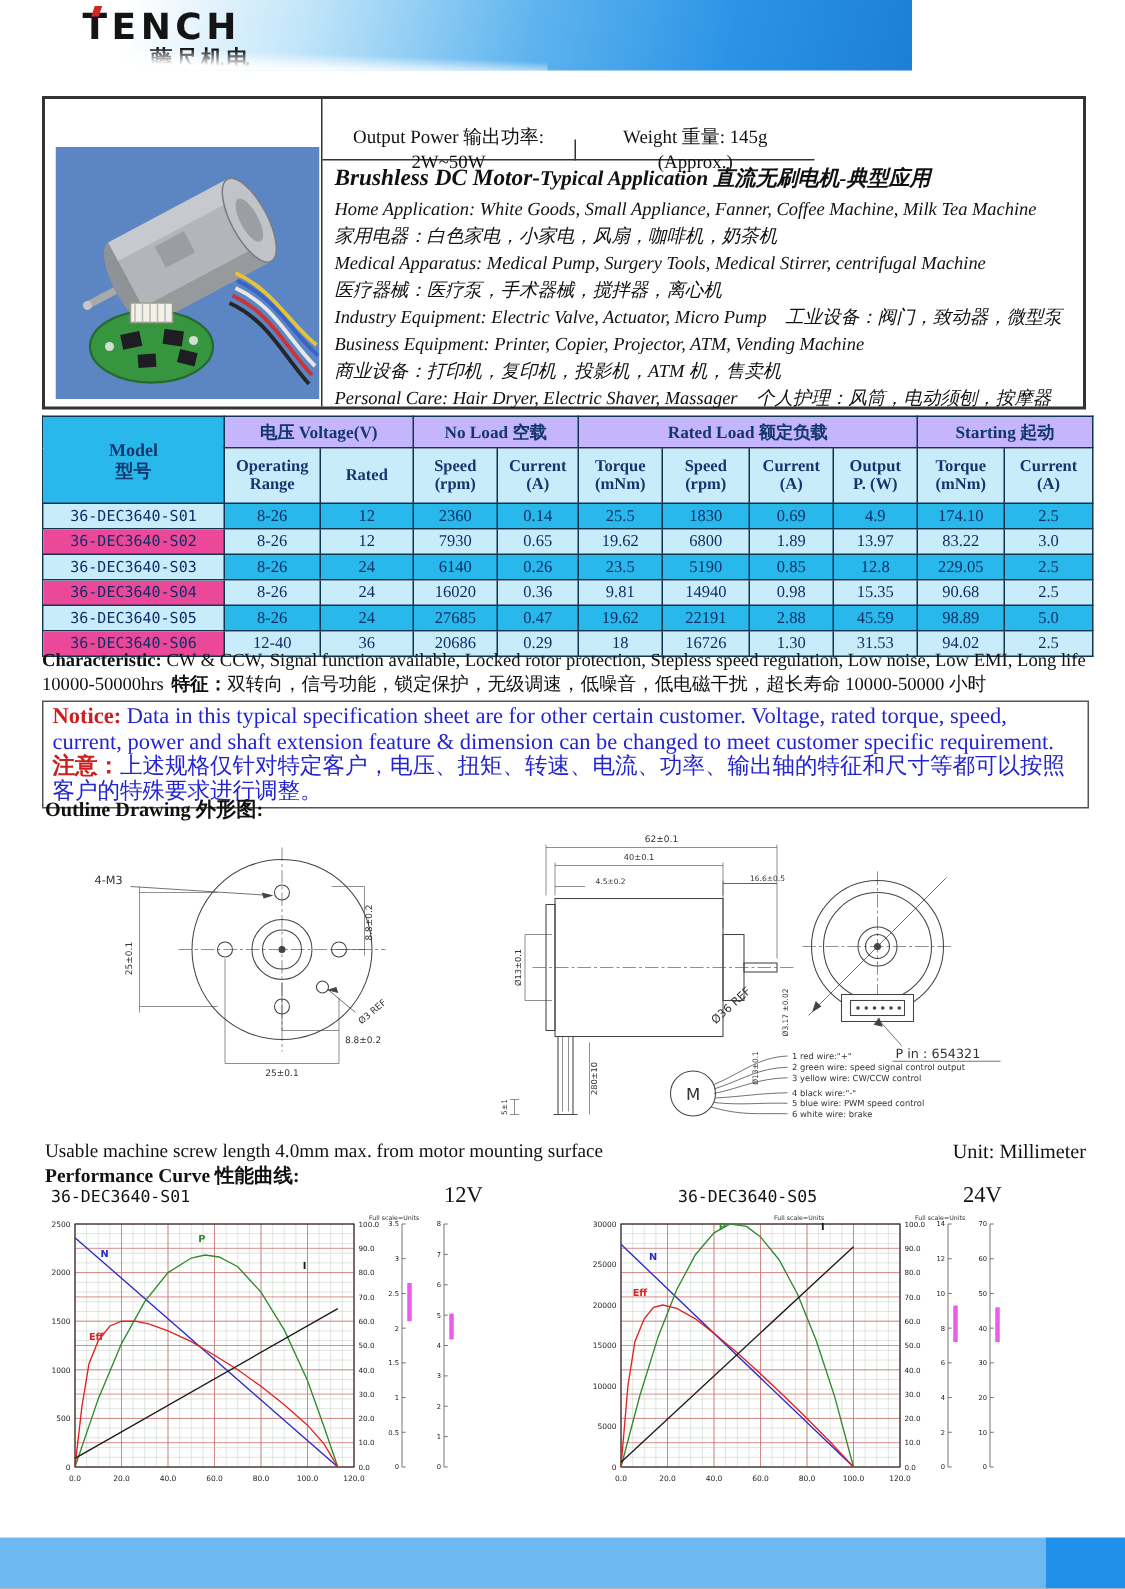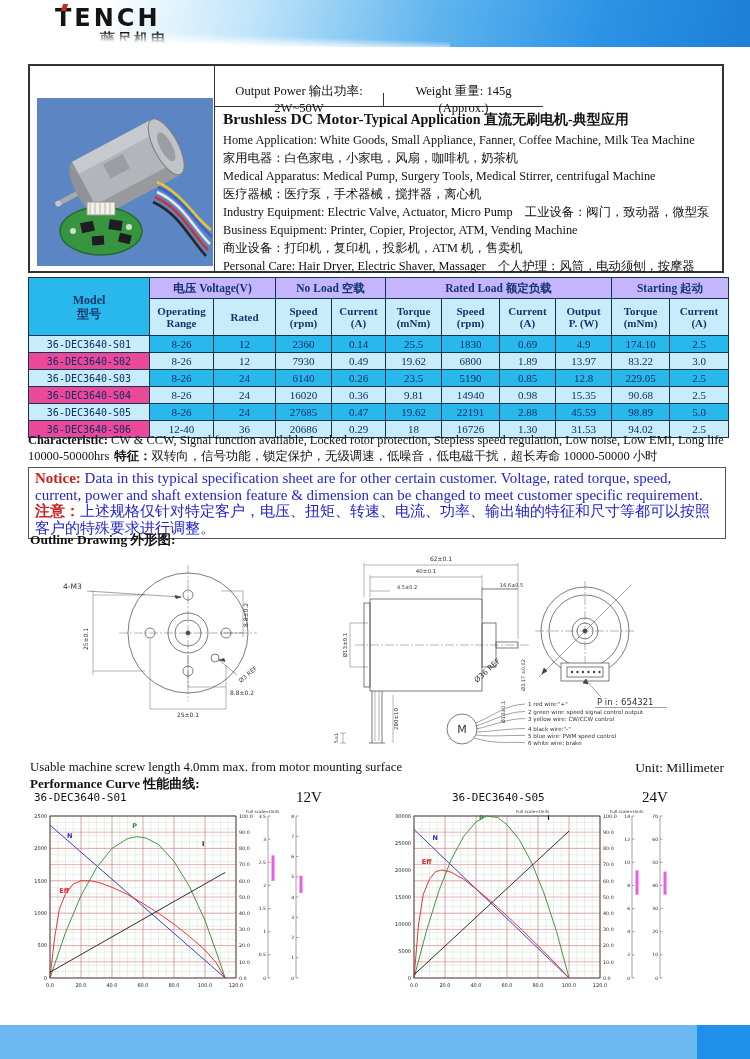--- a/index.html
+++ b/index.html
@@ -1,36 +1,36 @@
 <!DOCTYPE html>
 <html><head>
 <meta charset="utf-8">
 <style>
   html,body{margin:0;padding:0;background:#888;}
   .page{position:relative;width:750px;height:1059px;background:#fff;overflow:hidden;
         font-family:"Liberation Serif",serif;color:#111;}
   
-  .brand-header{position:absolute;left:0;top:0;width:750px;height:47px;
+  .brand-header{position:absolute;left:0;top:0;width:608px;height:47px;
     background:linear-gradient(103deg,#ffffff 0%,#ffffff 14%,#bfe4f9 34%,#5fb4ee 58%,#2b93e6 80%,#1b7fd6 100%);}
   .brand-header:after{content:"";position:absolute;left:0;bottom:0;width:60%;height:14px;
     background:linear-gradient(to top right,#ffffff 30%,rgba(255,255,255,0) 70%);}
   .logo{position:absolute;left:55px;top:6px;line-height:1;}
   .logo-text{font-family:"DejaVu Sans",sans-serif;font-weight:800;font-size:24px;letter-spacing:3px;color:#141414;position:relative;}
   .logo-accent{position:absolute;left:7px;top:-2px;width:5px;height:7px;background:#d22525;transform:skewX(-18deg);}
   .logo-sub{font-family:"DejaVu Sans",sans-serif;font-weight:700;font-size:15px;letter-spacing:2px;color:#141414;margin:2px 0 0 45px;}
   
   .info-table{position:absolute;left:28px;top:64px;width:696px;height:209px;border:2px solid #333;
     display:grid;grid-template-columns:185px 169px 159px 175px;grid-template-rows:41px 164px;box-sizing:border-box;}
   .info-table>div{box-sizing:border-box;}
   .br{border-right:1px solid #333;} .bb{border-bottom:1px solid #333;}
   .cell-photo{grid-row:1/3;padding:32px 0 0 7px;}
   .cell-model{display:flex;align-items:center;justify-content:center;font-size:19px;font-weight:bold;position:relative;}
   .watermark{position:absolute;left:14px;top:9px;font-size:20px;font-weight:bold;color:#cfe3f5;letter-spacing:1px;}
   .cell-2line{display:flex;flex-direction:column;align-items:center;justify-content:center;font-size:12.6px;line-height:17px;text-align:center;margin-top:27px;}
-  .cell-app{grid-column:2/5;padding:2px 8px;}
+  .cell-app{grid-column:2/5;padding:2px 8px;font-style:italic;}
   .app-title{font-size:14px;font-weight:bold;margin:1px 0 2px 0;}
   .app-title .t1{font-size:15.5px;}
   .app-line{font-size:12.3px;line-height:18px;white-space:pre-wrap;}
   
   .spec-table{position:absolute;left:28px;top:277px;border-collapse:collapse;table-layout:fixed;width:700px;}
   .spec-table td,.spec-table th{border:1px solid #12354f;padding:0;text-align:center;overflow:hidden;}
   .spec-table th{font-weight:bold;color:#14366e;}
   .grp{background:#c4b5fd;font-size:11.5px;height:20px;}
   .sub{background:#c9ecfb;font-size:11px;line-height:12.5px;height:36px;}
   .model-th{background:#29b8ec;font-size:12px;line-height:14px;}
@@ -180,21 +180,21 @@
           <td>0.69</td>
           <td>4.9</td>
           <td>174.10</td>
           <td>2.5</td>
         </tr>
         <tr class="even">
           <td class="model-cell">36-DEC3640-S02</td>
           <td>8-26</td>
           <td>12</td>
           <td>7930</td>
-          <td>0.49</td>
+          <td>0.65</td>
           <td>19.62</td>
           <td>6800</td>
           <td>1.89</td>
           <td>13.97</td>
           <td>83.22</td>
           <td>3.0</td>
         </tr>
         <tr class="odd">
           <td class="model-cell">36-DEC3640-S03</td>
           <td>8-26</td>

